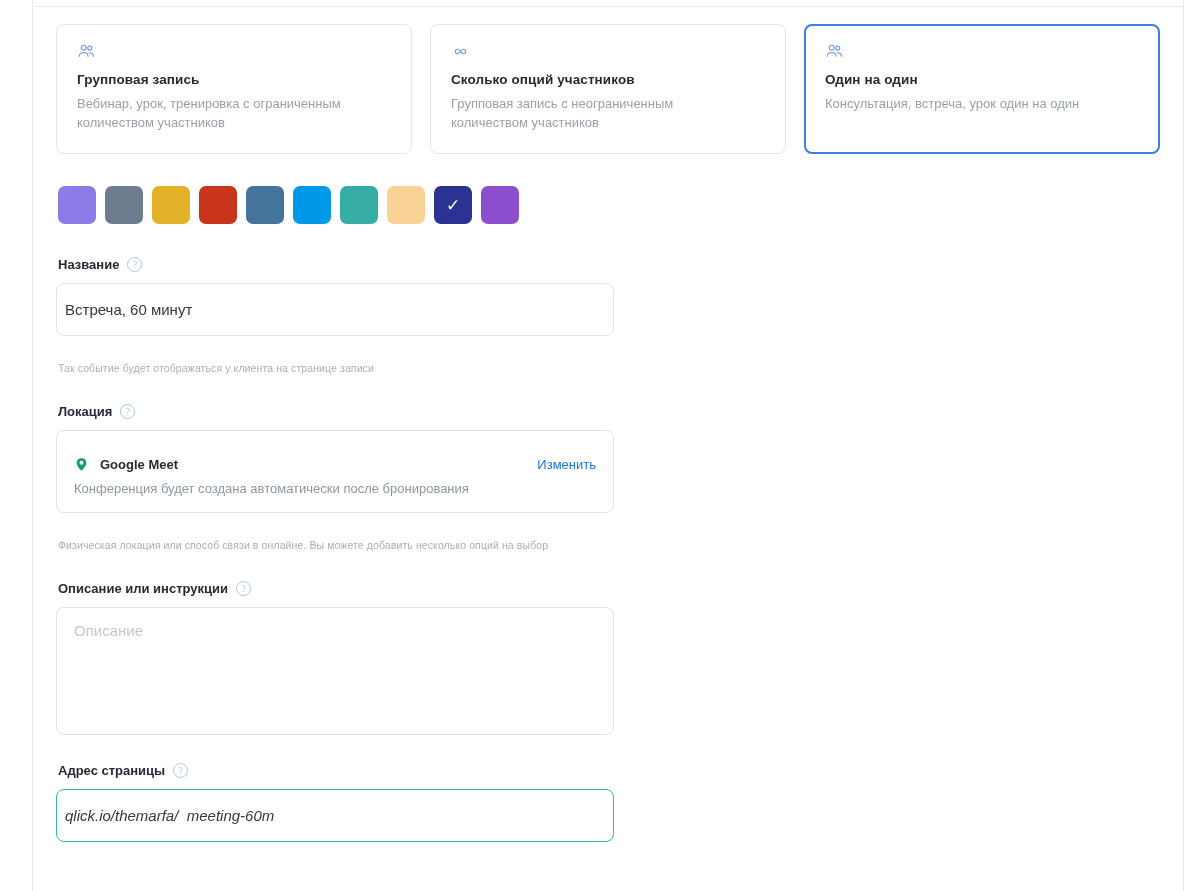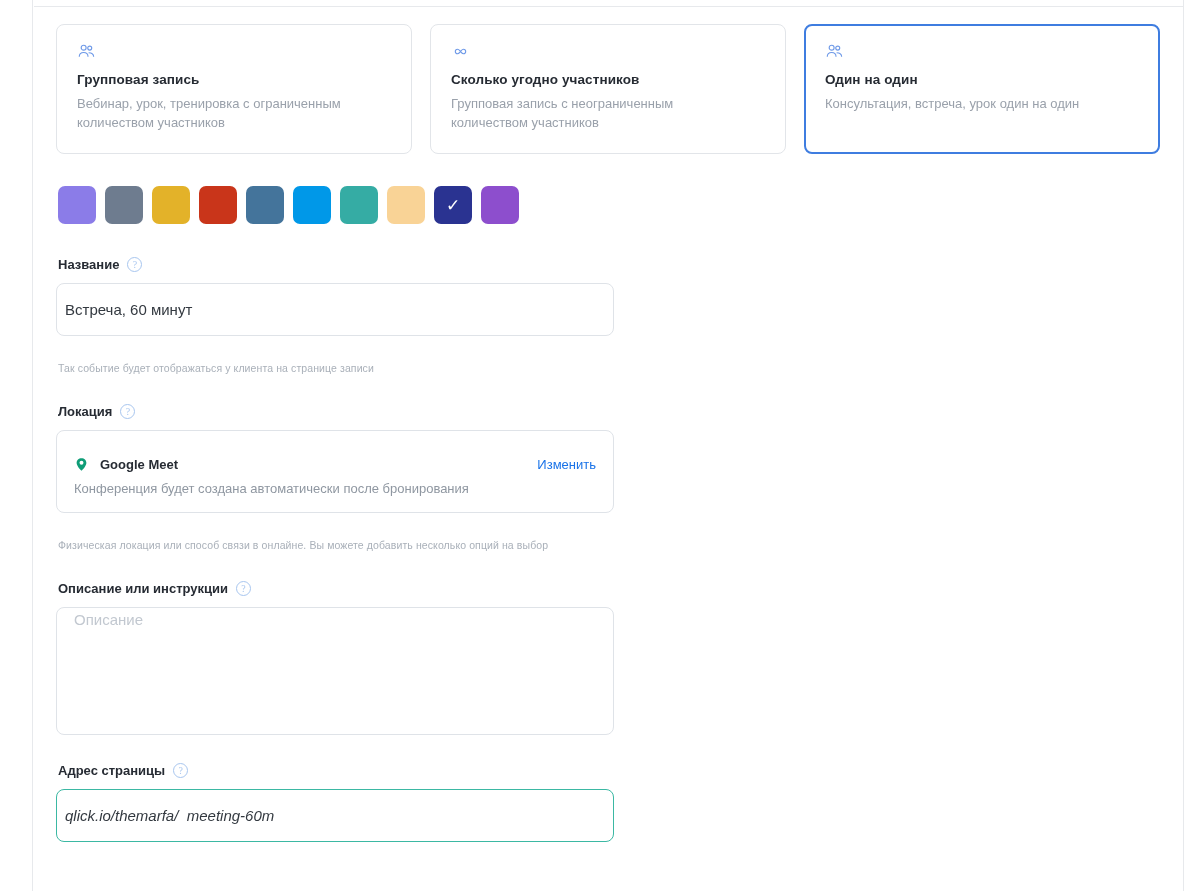--- a/index.html
+++ b/index.html
@@ -200,21 +200,21 @@
 
   
   .text-area {
     width: 558px;
     height: 128px;
     border: 1px solid #dfe3e8;
     border-radius: 8px;
     background: #fff;
     font-size: 15px;
     color: #333940;
-    padding: 3px 17px;
+    padding: 14px 17px;
     outline: none;
     resize: none;
     font-family: "Liberation Sans", sans-serif;
   }
   .text-area::placeholder { color: #c2c8d0; }
 </style>
 </head>
 <body>
 
 <div class="app-frame">
@@ -239,21 +239,21 @@
         <div class="card-title">Групповая запись</div>
         <div class="card-desc">Вебинар, урок, тренировка с ограниченным количеством участников</div>
       </div>
 
       <div class="type-card">
         <span class="card-icon">
           <svg width="19" height="19" viewBox="0 0 22 20" fill="none" stroke="#6f9ae8" stroke-width="1.3">
             <path d="M7.6 7.4c1.4 0 2 1 3.4 2.6 1.4 1.6 2 2.6 3.4 2.6a2.6 2.6 0 1 0 0-5.2c-1.4 0-2 1-3.4 2.6-1.4 1.6-2 2.6-3.4 2.6a2.6 2.6 0 1 1 0-5.2z"></path>
           </svg>
         </span>
-        <div class="card-title">Сколько угодно участников</div>
+        <div class="card-title">Сколько опций участников</div>
         <div class="card-desc">Групповая запись с неограниченным количеством участников</div>
       </div>
 
       <div class="type-card selected">
         <span class="card-icon">
           <svg width="19" height="19" viewBox="0 0 20 20" fill="none" stroke="#6f9ae8" stroke-width="1.2">
             <circle cx="7" cy="6" r="2.6"></circle>
               <circle cx="13.4" cy="6.4" r="2.1"></circle>
             <path d="M2.4 15.4c0-2.7 2.1-4.4 4.6-4.4s4.6 1.7 4.6 4.4"></path>
             <path d="M12.2 11.3c2.2.1 5.3 1 5.3 4.1"></path>

